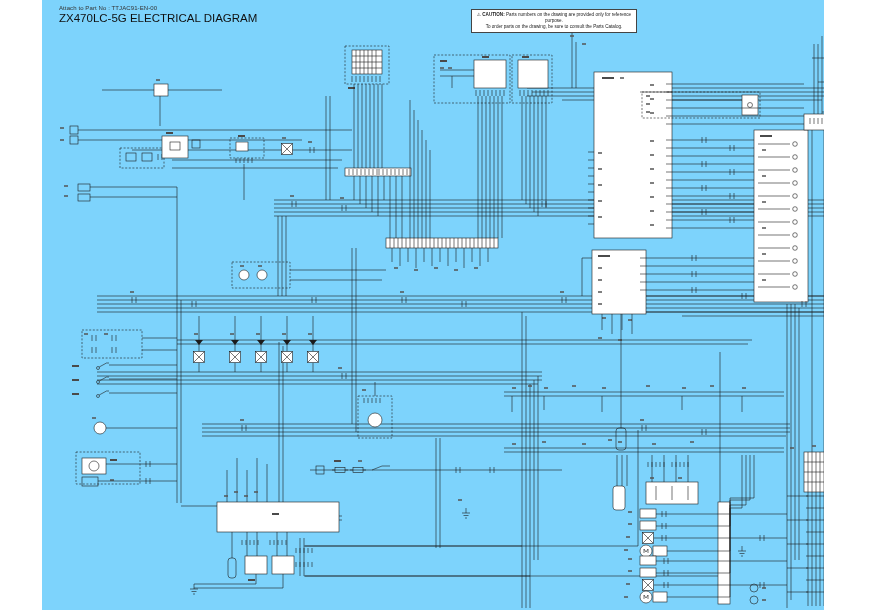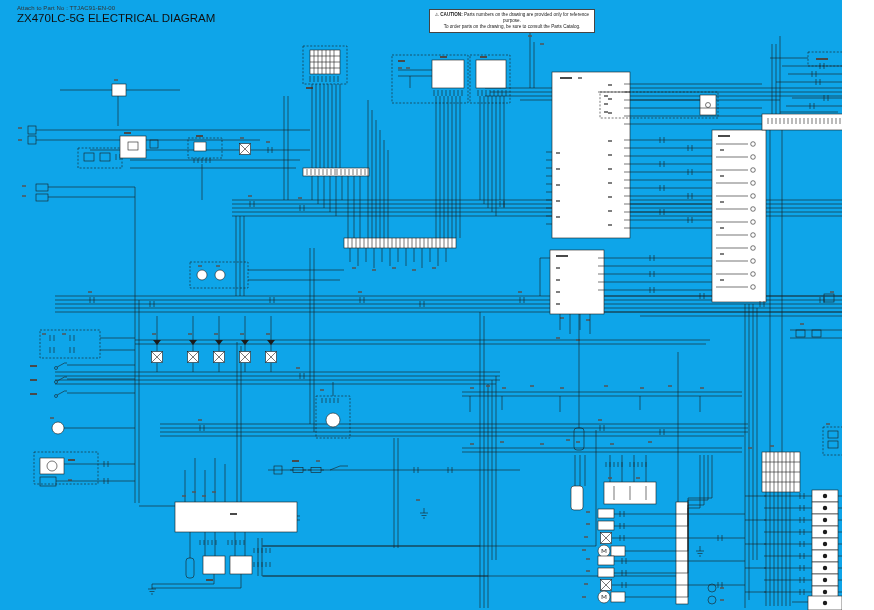--- a/index.html
+++ b/index.html
@@ -1,17 +1,17 @@
 <!DOCTYPE html>
 <html><head>
 <meta charset="utf-8">
 <style>
   html,body{margin:0;padding:0;background:#ffffff;}
-  .page{position:relative;width:842px;height:610px;background:#0ea5e9;overflow:hidden;
-        font-family:"Liberation Sans",sans-serif;}
+  .page{position:relative;width:782px;height:610px;background:#7dd3fc;overflow:hidden;
+        font-family:"Liberation Sans",sans-serif;margin-left:42px;}
   .hdr{position:absolute;left:17px;top:5px;z-index:5;}
   .hdr .attach{font-size:6px;color:#333;letter-spacing:.1px;}
   .hdr .title{font-size:11.5px;color:#101010;margin-top:1px;}
   .caution{position:absolute;left:429px;top:9px;width:158px;border:.8px solid #444;
            padding:2px 3px 2px 3px;font-size:4.6px;line-height:1.3;color:#222;
            text-align:center;z-index:5;background:#fff;}
   .caution .cl1 b{font-weight:bold;}
   .schwrap{position:absolute;left:0;top:0;width:874px;height:610px;}
   
   #schx *{stroke:#1c1c1c;stroke-width:.6;fill:none;stroke-linecap:butt;}

